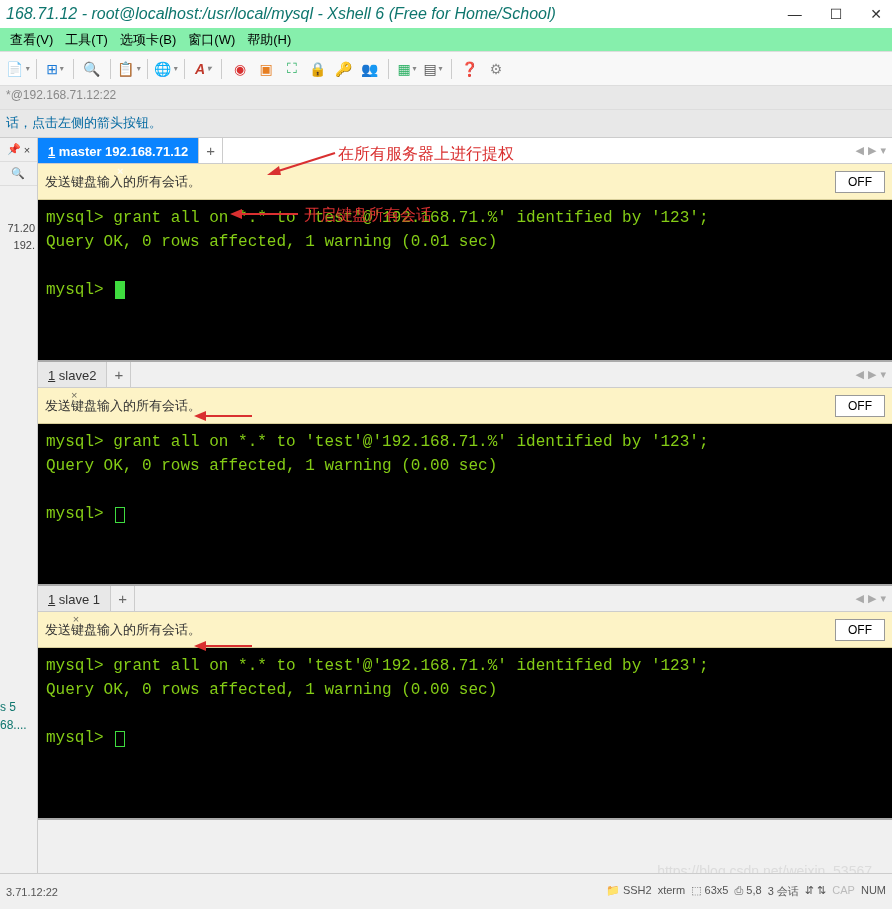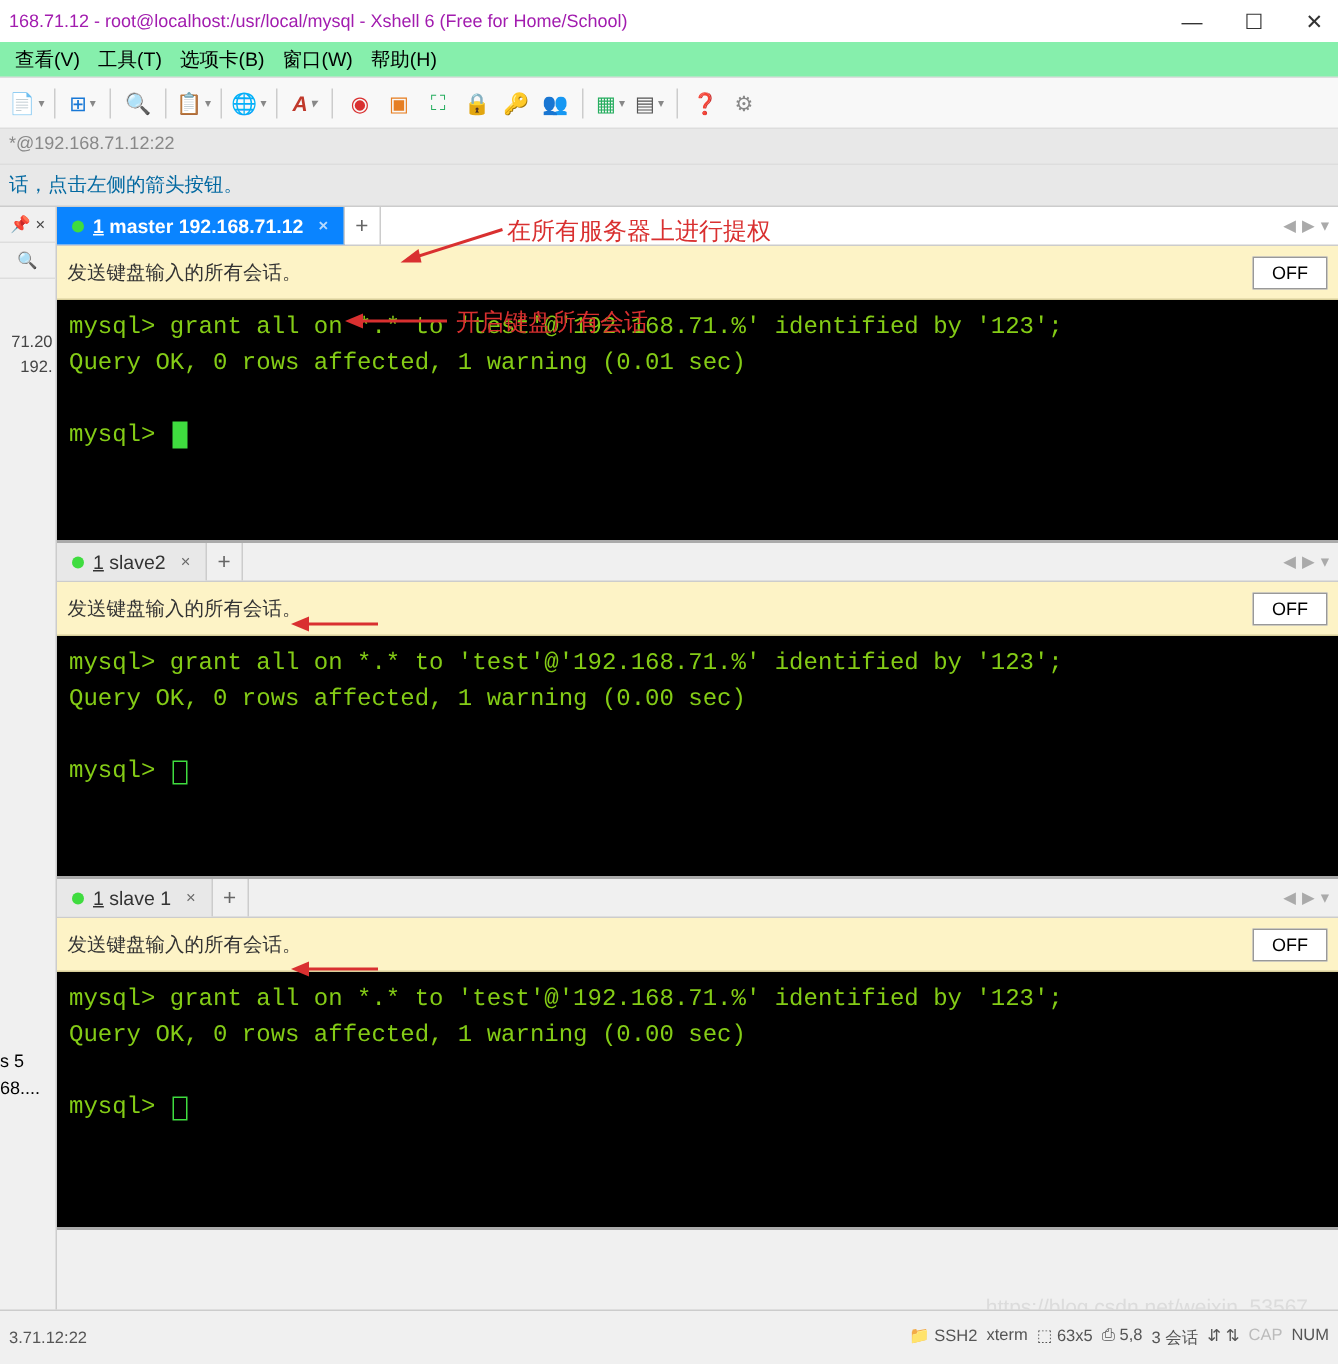--- a/index.html
+++ b/index.html
@@ -1,19 +1,19 @@
 <!DOCTYPE html>
 <html><head>
 <meta charset="utf-8">
 <style>
 * { margin: 0; padding: 0; box-sizing: border-box; font-family: "Microsoft YaHei", "SimSun", Arial, sans-serif; }
 body { width: 892px; height: 909px; background: #f0f0f0; overflow: hidden; font-size: 13px; position: relative; }
 
 .titlebar { height: 28px; background: #fff; display: flex; align-items: center; padding: 0 6px; justify-content: space-between; }
-.titlebar .title { font-size: 12px; color: #a21caf; }
+.titlebar .title { font-size: 16px; color: #0f766e; font-style: italic; }
 .titlebar .winbtns { display: flex; gap: 28px; padding-right: 4px; }
 .titlebar .winbtns span { font-size: 14px; color: #333; cursor: pointer; }
 
 .menubar { height: 24px; background: #86efac; display: flex; align-items: center; gap: 12px; padding: 0 10px; font-size: 13px; border-bottom: 1px solid #ddd; }
 .menubar span { cursor: pointer; }
 
 .toolbar { height: 34px; background: #f8f8f8; display: flex; align-items: center; gap: 6px; padding: 0 8px; border-bottom: 1px solid #ddd; }
 .toolbar .tbi { width: 20px; height: 20px; display: flex; align-items: center; justify-content: center; cursor: pointer; color: #555; font-size: 14px; }
 .toolbar .sep { width: 1px; height: 20px; background: #ccc; margin: 0 2px; }
 .toolbar .dd::after { content: "▾"; font-size: 8px; margin-left: 2px; color: #888; }
@@ -25,21 +25,21 @@
 
 .leftcol { width: 38px; background: #f0f0f0; border-right: 1px solid #ccc; display: flex; flex-direction: column; }
 .leftcol .lrow { height: 24px; display: flex; align-items: center; justify-content: center; font-size: 11px; color: #444; border-bottom: 1px solid #ddd; }
 .leftcol .ltext { font-size: 11px; color: #444; padding: 4px 2px; text-align: right; line-height: 1.5; }
 
 .main { flex: 1; display: flex; flex-direction: column; overflow: hidden; }
 
 .pane { display: flex; flex-direction: column; border-bottom: 2px solid #aaa; }
 .pane.active .tabstrip { background: #fff; }
 .tabstrip { height: 26px; background: #f0f0f0; display: flex; align-items: stretch; border-bottom: 1px solid #ccc; position: relative; }
-.tab { display: flex; align-items: center; padding: 0 10px; gap: 6px; font-size: 13px; border-right: 1px solid #ccc; cursor: pointer; background: #f0f0f0; }
+.tab { display: flex; align-items: center; padding: 0 10px; gap: 6px; font-size: 13px; border-right: 1px solid #ccc; cursor: pointer; background: #f0f0f0; flex-direction: column; }
 .tab.active-master { background: #0a84ff; color: #fff; font-weight: bold; }
 .tab.active-master .dot { background: #3fdc3f; }
 .tab.active-gray { background: #e8e8e8; color: #333; }
 .tab .dot { width: 8px; height: 8px; border-radius: 50%; background: #3fdc3f; }
 .tab .tnum { text-decoration: underline; }
 .tab .close { font-size: 11px; opacity: 0.7; margin-left: 4px; }
 .addtab { width: 24px; display: flex; align-items: center; justify-content: center; font-size: 15px; color: #666; cursor: pointer; border-right: 1px solid #ccc; }
 .tabstrip .navbtns { margin-left: auto; display: flex; align-items: center; gap: 4px; padding: 0 6px; color: #aaa; font-size: 11px; }
 
 .yellowbar { height: 36px; background: #fdf3c6; border-bottom: 1px solid #d8ce9a; display: flex; align-items: center; padding: 0 7px; justify-content: space-between; }
@@ -51,21 +51,21 @@
 .term .cursor-hollow { display: inline-block; width: 10px; height: 16px; border: 1px solid #3fdc3f; vertical-align: text-bottom; margin-left: 2px; }
 
 .annotation { position: absolute; color: #d93030; font-size: 16px; font-weight: 500; pointer-events: none; }
 .arrow { position: absolute; pointer-events: none; }
 
 .statusbar { position: absolute; bottom: 0; left: 0; right: 0; height: 36px; background: #f0f0f0; border-top: 1px solid #ccc; display: flex; align-items: center; font-size: 11px; color: #555; padding: 0 6px; gap: 14px; }
 .statusbar .right { margin-left: auto; display: flex; gap: 6px; }
 
 .watermark { position: absolute; right: 20px; bottom: 30px; color: rgba(200,200,200,0.5); font-size: 14px; pointer-events: none; }
 
-.sidebar-floats { position: absolute; left: 0; font-size: 12px; color: #000000; line-height: 1.5; }
+.sidebar-floats { position: absolute; left: 0; font-size: 12px; color: #0f766e; line-height: 1.5; }
 </style>
 </head>
 <body>
 
 <div class="titlebar">
   <span class="title">168.71.12 - root@localhost:/usr/local/mysql - Xshell 6 (Free for Home/School)</span>
   <div class="winbtns">
     <span>—</span>
     <span>☐</span>
     <span>✕</span>

